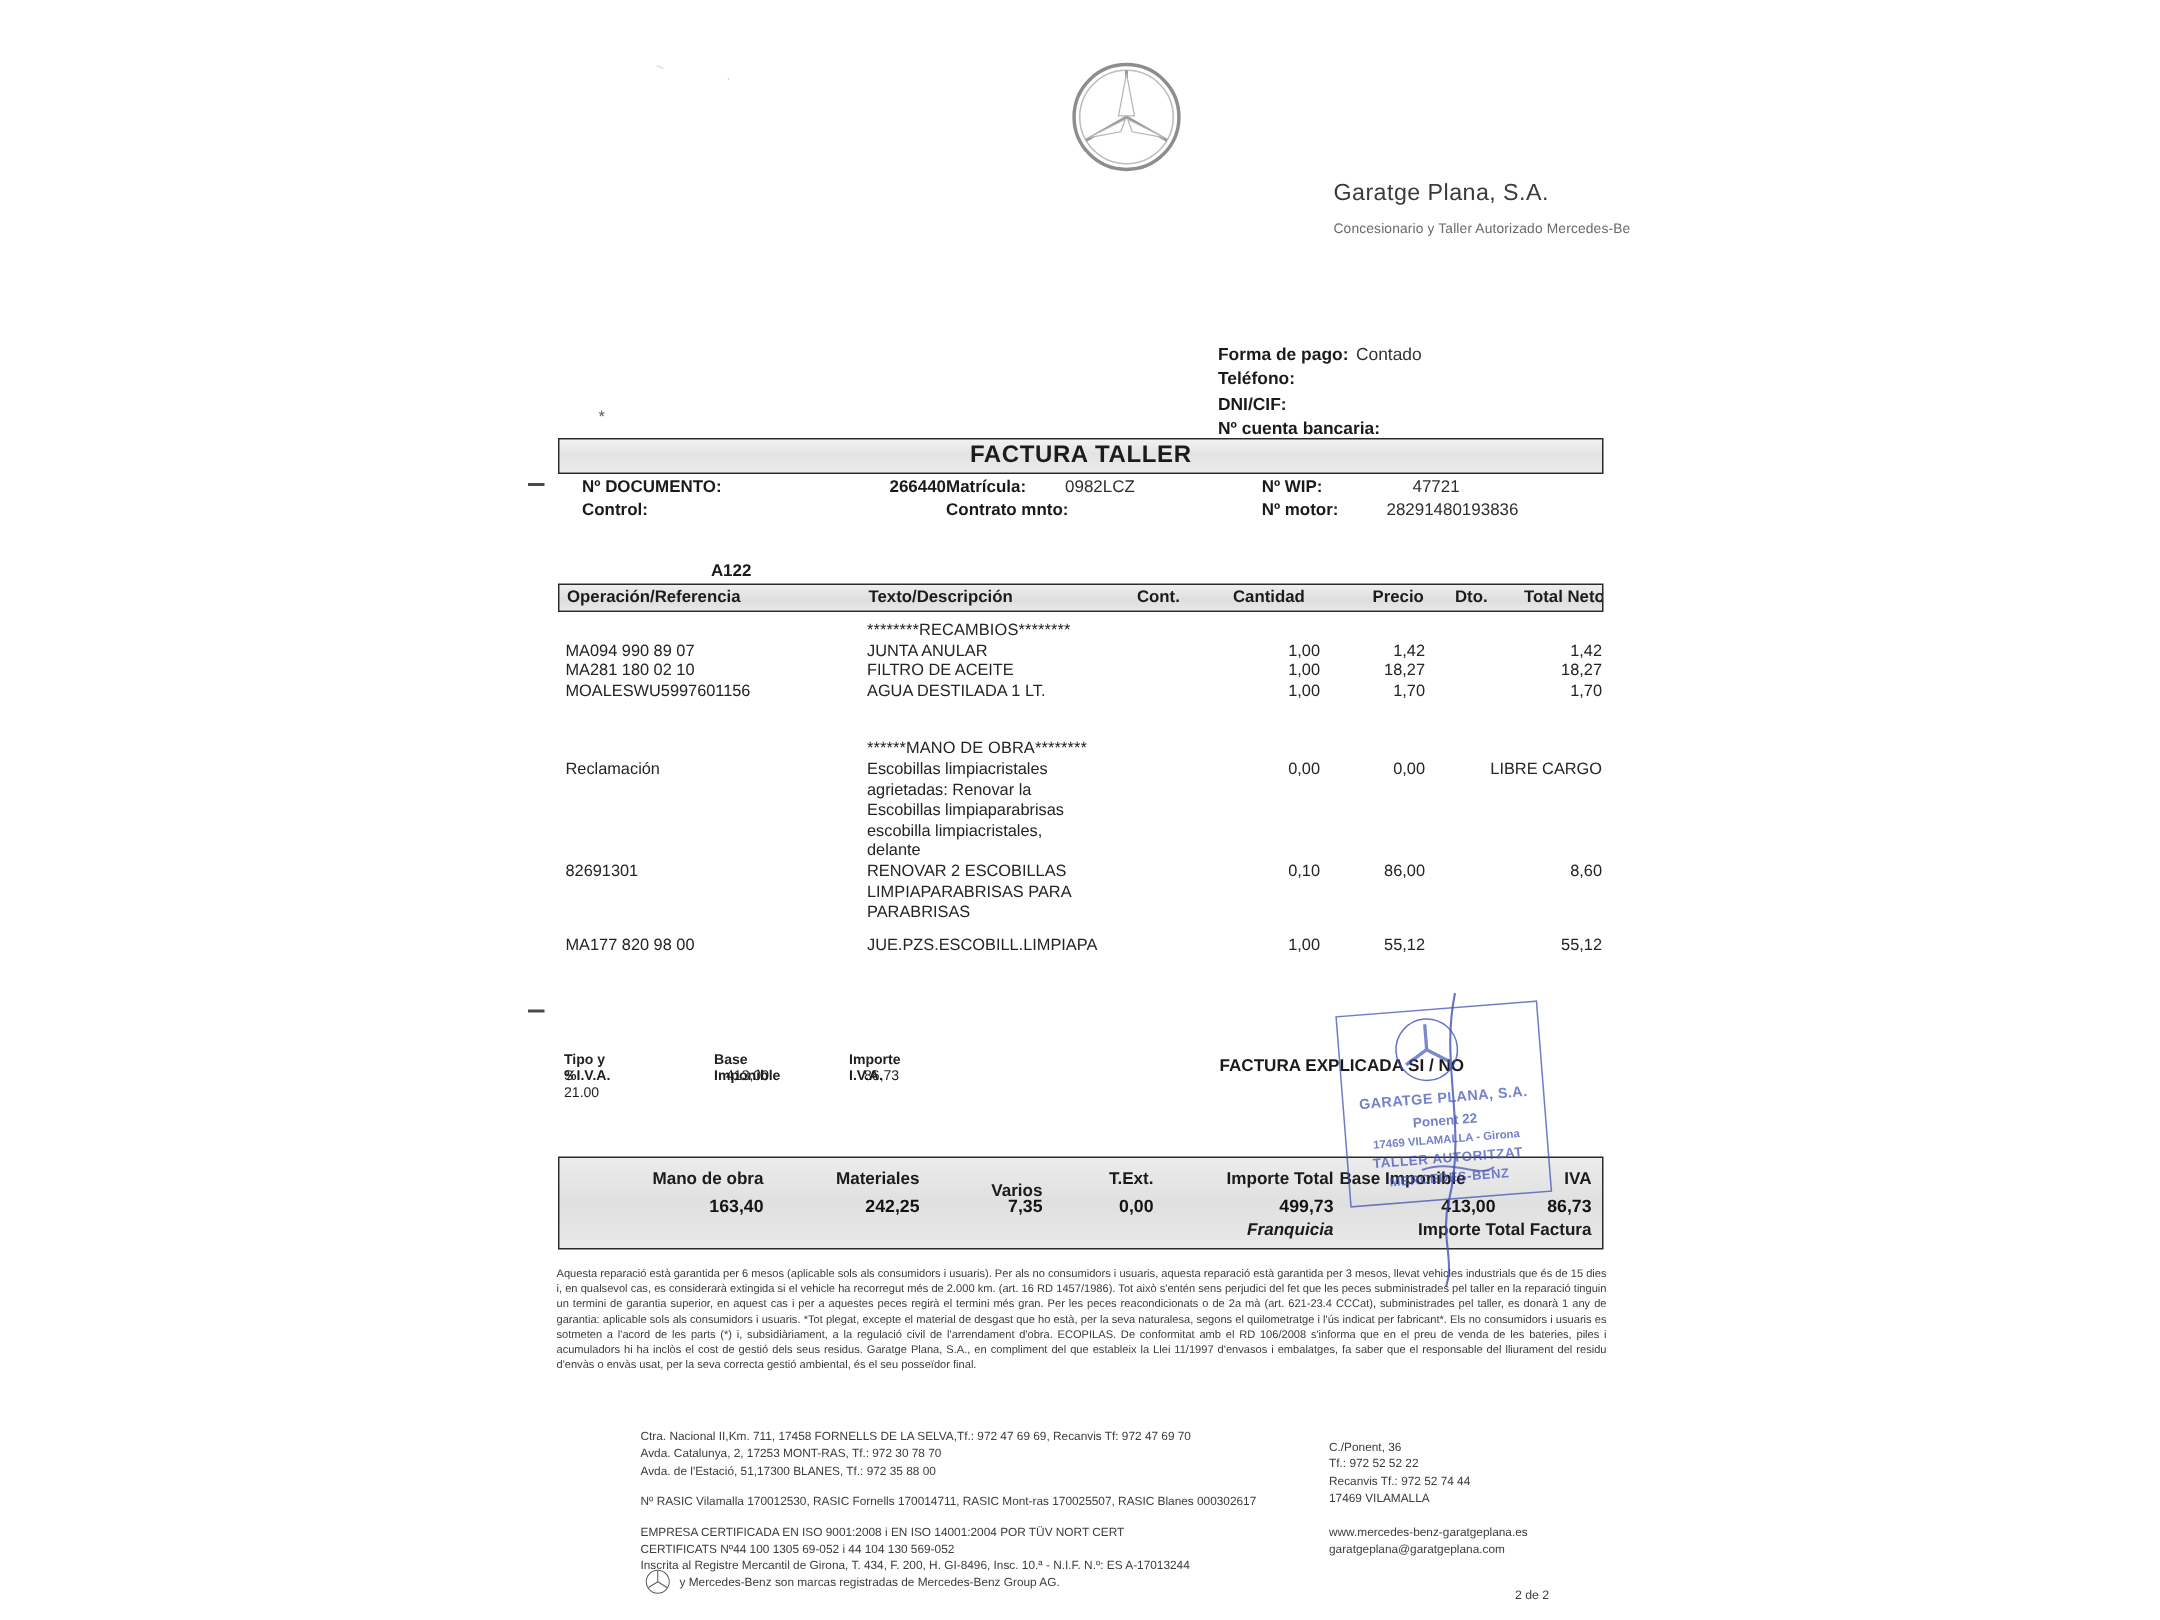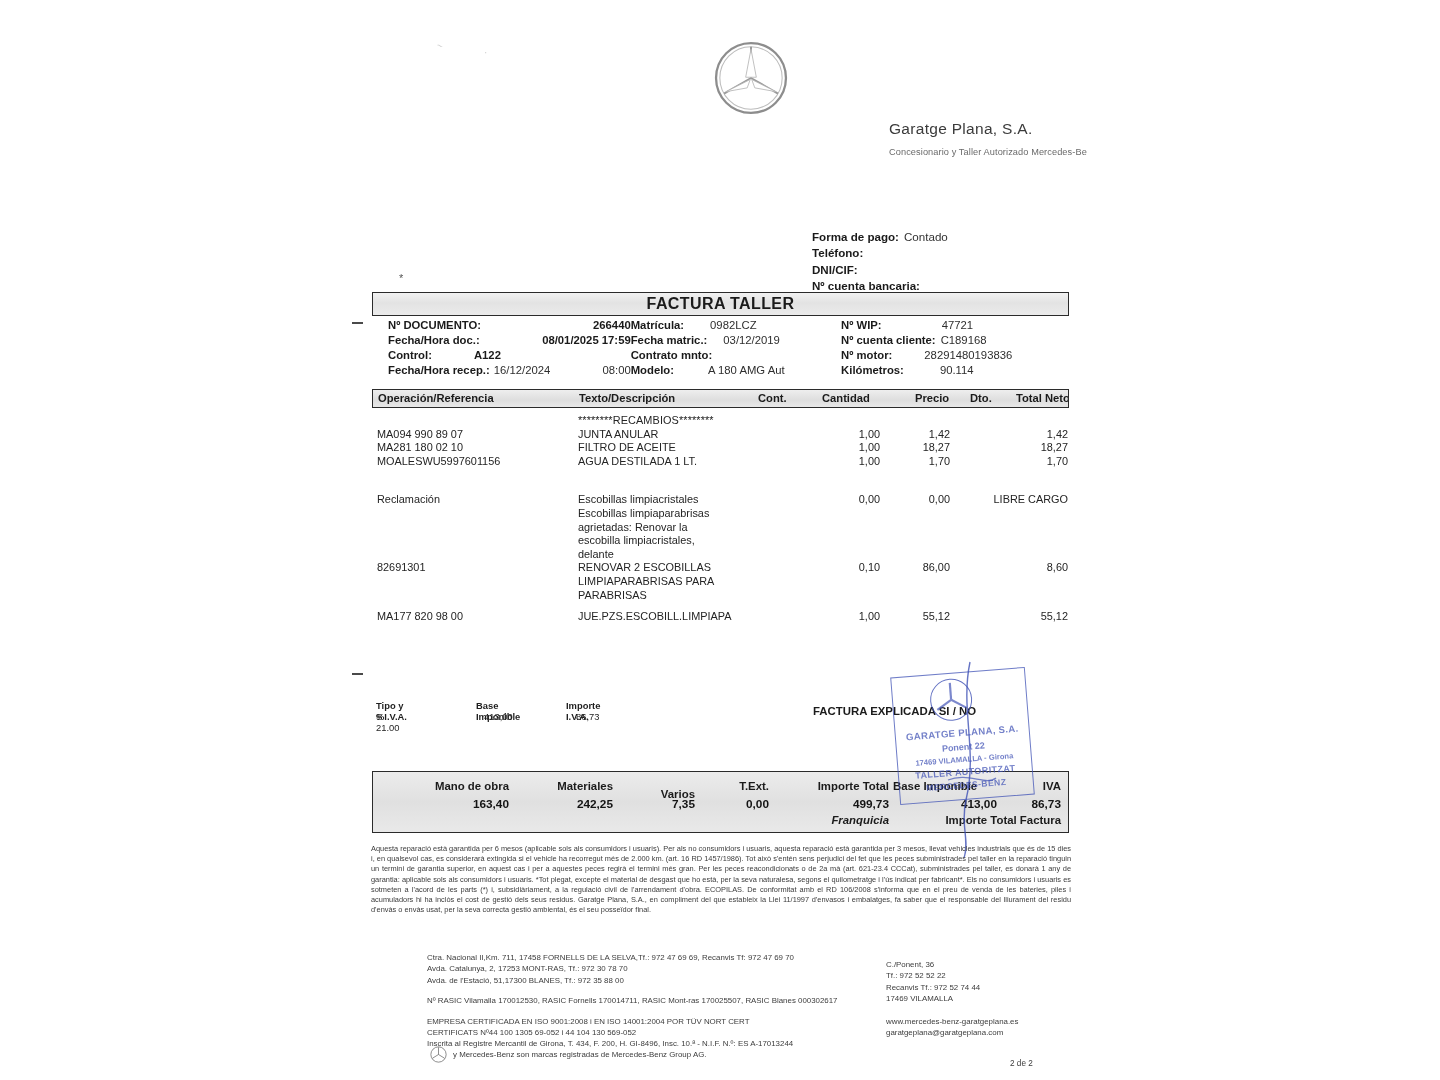--- a/index.html
+++ b/index.html
@@ -182,36 +182,22 @@
           <span class="k">Matrícula:</span>
           <span class="vn" style="margin-left:26px;">0982LCZ</span>
         </div>
       <div class="c3">
           <span class="k">Nº WIP:</span>
           <span class="vn" style="margin-left:60px;">47721</span>
         </div>
     </div>
     <div class="mrow">
       <div class="c1">
-          <span class="k">Fecha/Hora doc.:</span>
-          <span class="v pushR">08/01/2025 17:59</span>
-        </div>
-      <div class="c2">
-          <span class="k">Fecha matric.:</span>
-          <span class="vn" style="margin-left:16px;">03/12/2019</span>
-        </div>
-      <div class="c3">
-          <span class="k">Nº cuenta cliente:</span>
-          <span class="vn" style="margin-left:5px;">C189168</span>
-        </div>
-    </div>
-    <div class="mrow">
-      <div class="c1">
           <span class="k">Control:</span>
-          <span class="v" style="margin-left:42px;">A122</span>
+          <span class="v" style="margin-left:42px;margin-top:41px;">A122</span>
         </div>
       <div class="c2">
           <span class="k">Contrato mnto:</span>
           <span class="vn" style="margin-left:10px;"></span>
         </div>
       <div class="c3">
           <span class="k">Nº motor:</span>
           <span class="vn" style="margin-left:32px;">28291480193836</span>
         </div>
     </div>
@@ -265,33 +251,36 @@
     <div class="irow">
       <span class="iref">MOALESWU5997601156</span>
       <span class="itxt">AGUA DESTILADA 1 LT.</span>
       <span class="icant">1,00</span>
       <span class="iprec">1,70</span>
       <span class="itot">1,70</span>
     </div>
 
     <div class="irow" style="height:25px;"></div>
 
+    <div class="irow">
+      <span class="sep-title">******MANO DE OBRA********</span>
+    </div>
 
     <div class="irow">
       <span class="iref">Reclamación</span>
       <span class="itxt">Escobillas limpiacristales</span>
       <span class="icant">0,00</span>
       <span class="iprec">0,00</span>
       <span class="itot free">LIBRE CARGO</span>
     </div>
     <div class="irow">
+      <span class="itxt">agrietadas: Renovar la</span>
+    </div>
+    <div class="irow">
       <span class="itxt">Escobillas limpiaparabrisas</span>
-    </div>
-    <div class="irow">
-      <span class="itxt">agrietadas: Renovar la</span>
     </div>
     <div class="irow">
       <span class="itxt">escobilla limpiacristales,</span>
     </div>
     <div class="irow">
       <span class="itxt">delante</span>
     </div>
 
     <div class="irow">
       <span class="iref">82691301</span>

